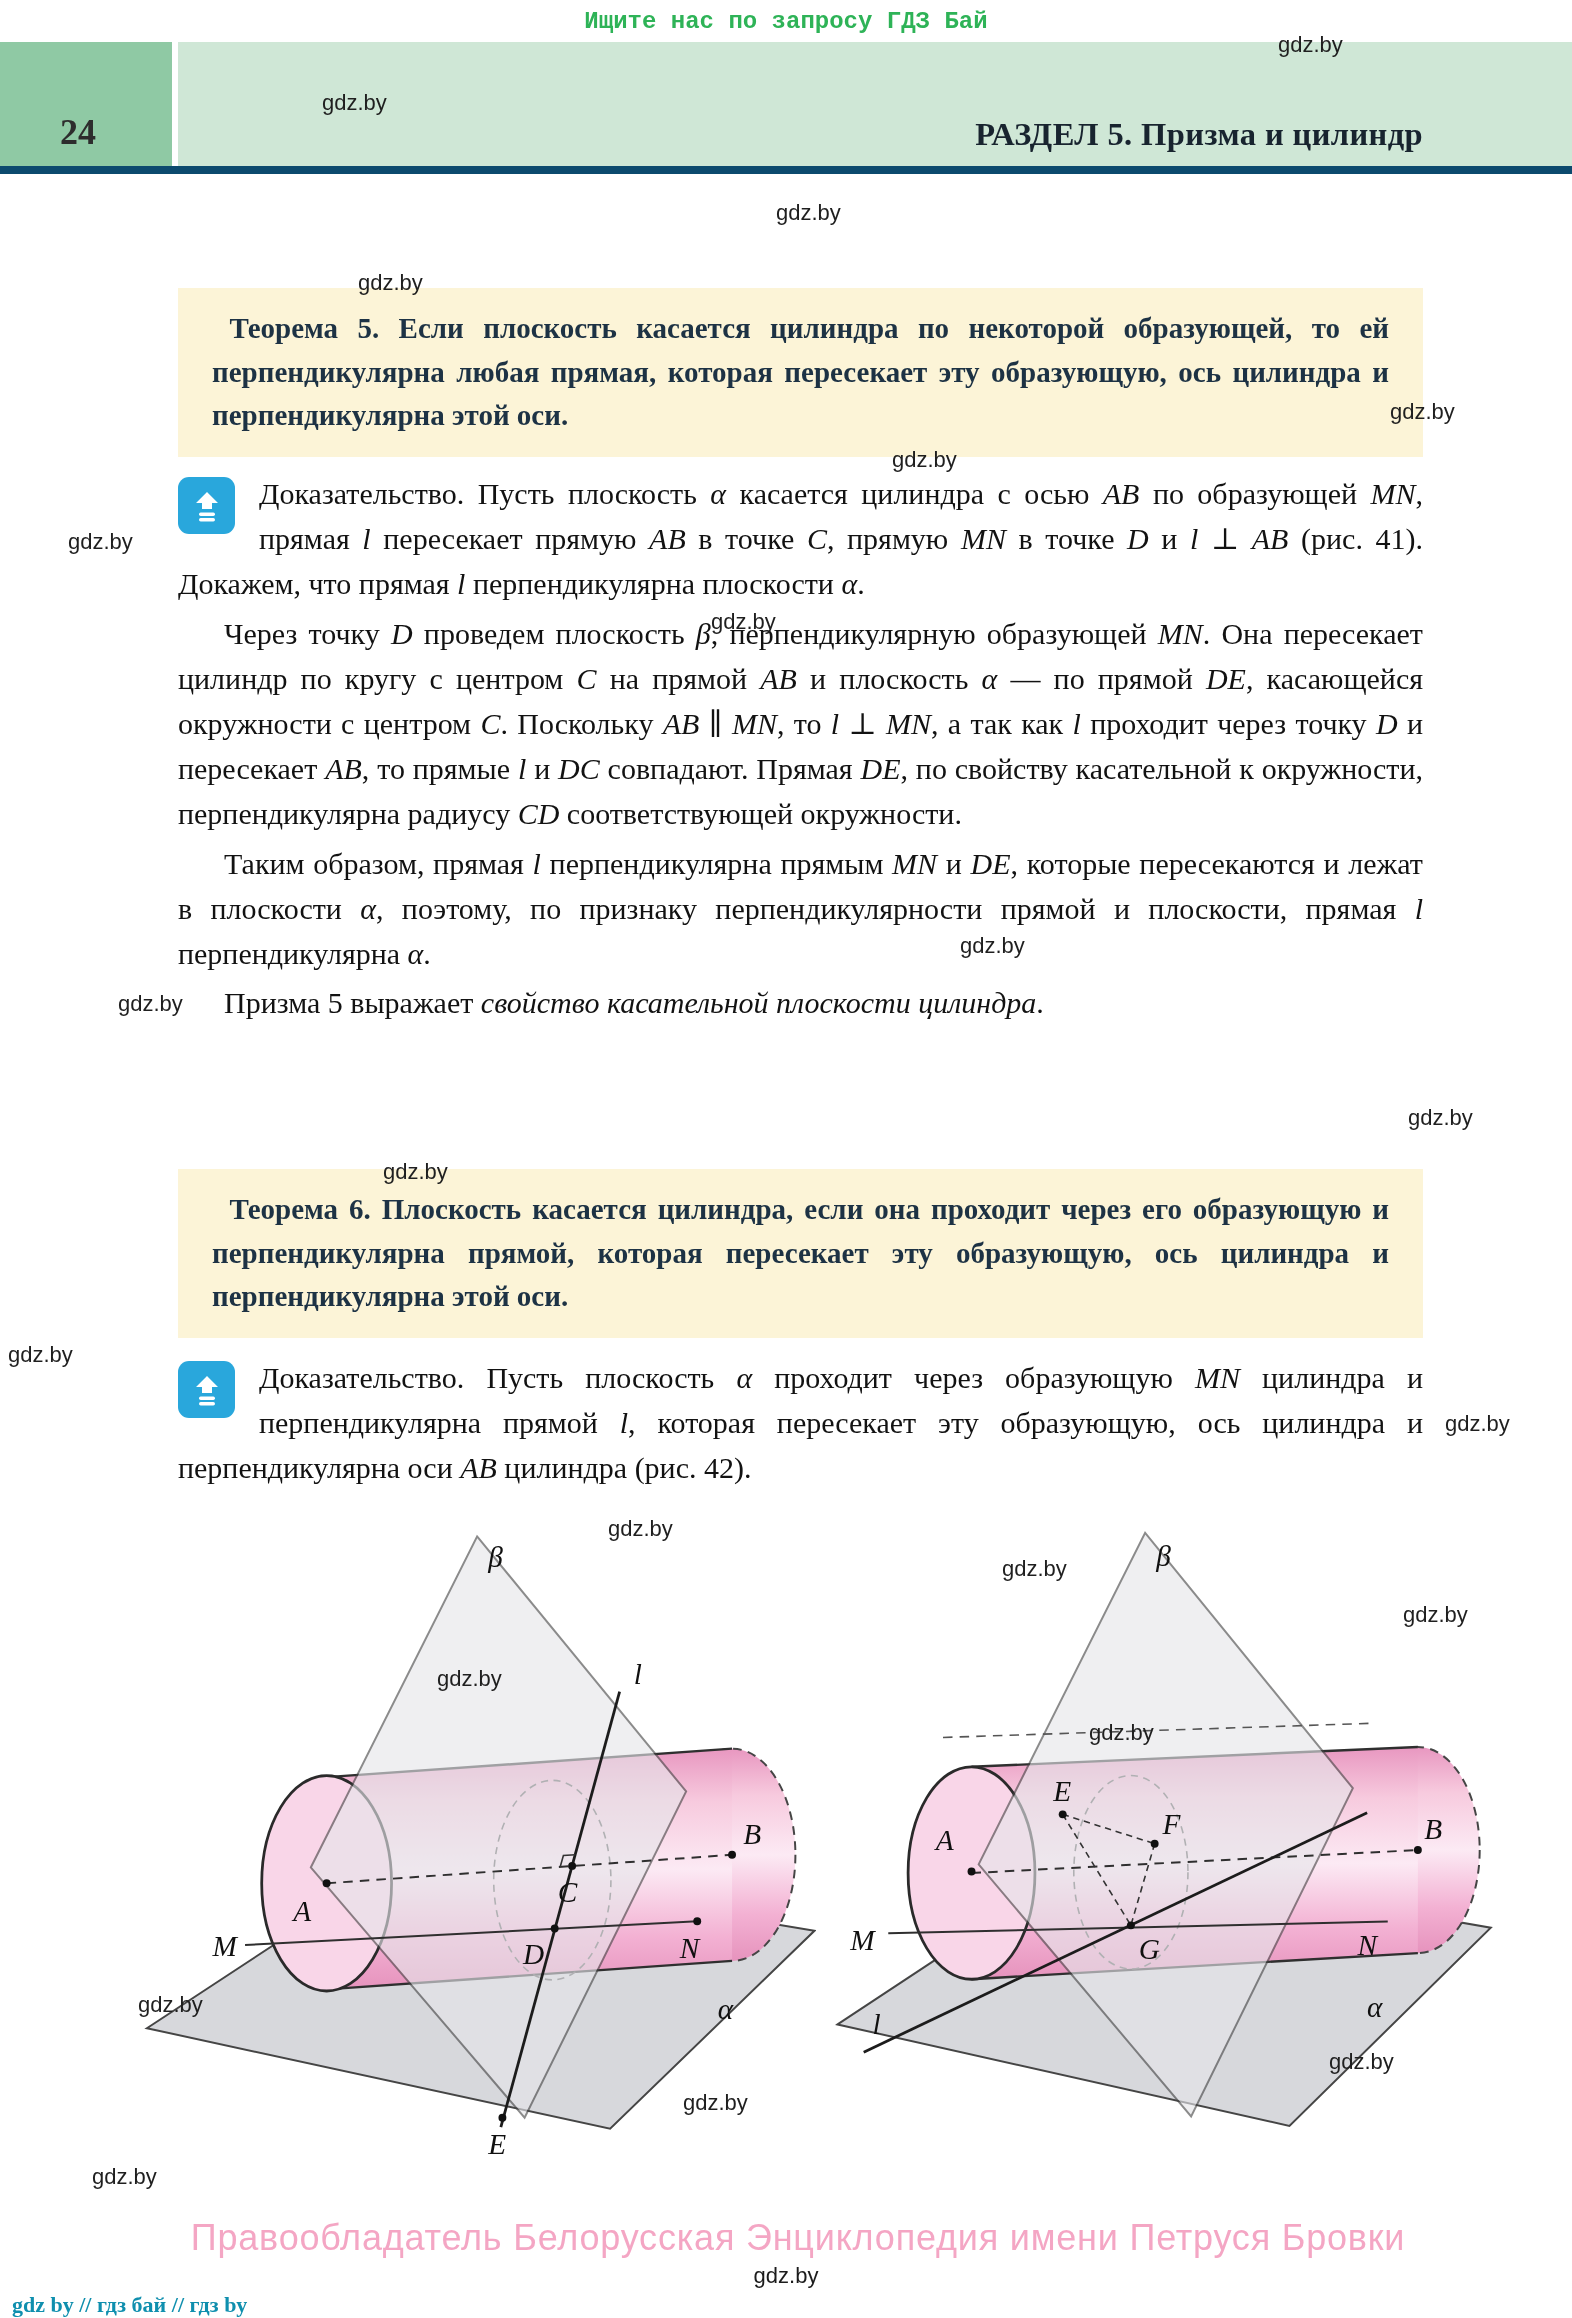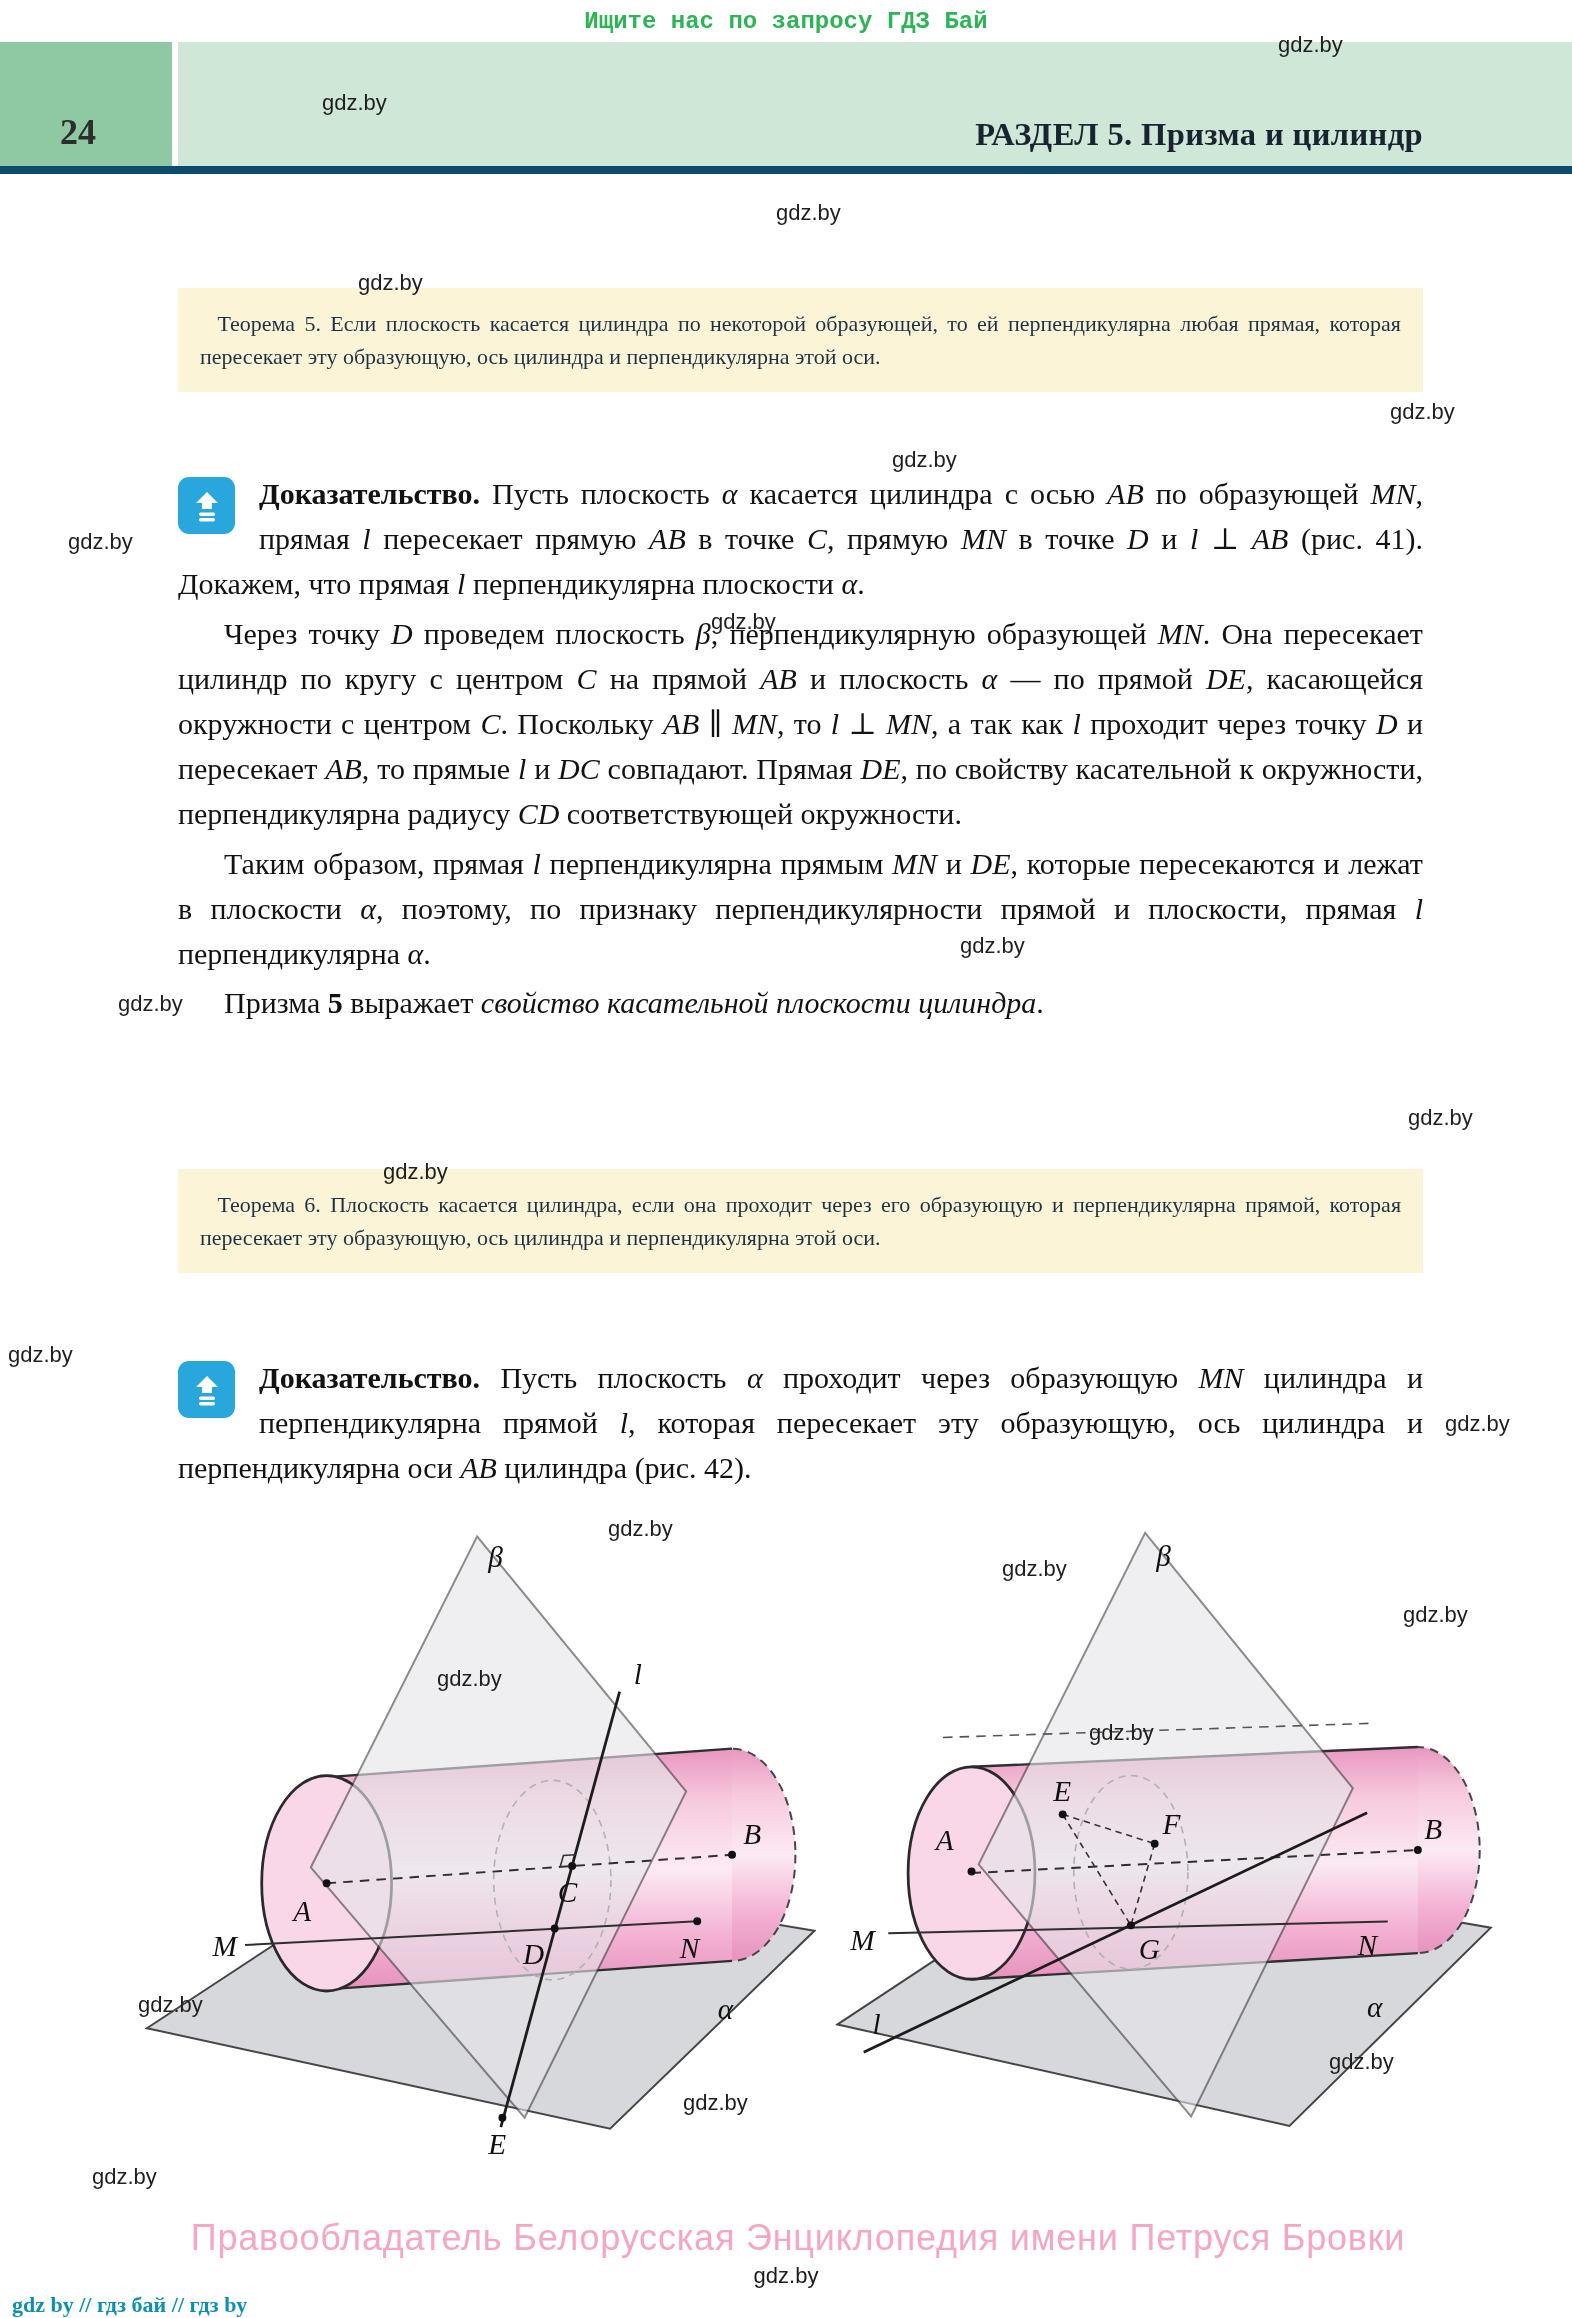--- a/index.html
+++ b/index.html
@@ -12,33 +12,33 @@
 
   .header{position:absolute;top:42px;left:0;width:100%;height:132px;
     background:var(--c-hdrright,#cfe7d6);border-bottom:8px solid #0c4a6e}
   .header-left{position:absolute;left:0;top:0;width:178px;height:100%;
     background:var(--c-hdrleft,#8fc9a4);border-right:6.3px solid #fff}
   .page-num{position:absolute;left:60px;bottom:12.7px;font-weight:bold;font-size:36px;color:#2d2d2d}
   .section-title{position:absolute;right:149px;bottom:12.7px;font-weight:bold;font-size:32.5px;
     color:#18242f;letter-spacing:0.4px}
 
   .theorem{position:absolute;left:178px;width:1245px;background:var(--c-theorembg,#fcf4d7);
-    padding:19px 22px;font-weight:normal;font-size:22px;line-height:1.5;
+    padding:19px 34px;font-weight:bold;font-size:29px;line-height:1.5;
     color:var(--c-theoremtext,#1d3244);text-align:justify}
   .theorem p{text-indent:17.4px}
   #theorem5{top:288px}
   #theorem6{top:1169px}
 
   .proof{position:absolute;left:178px;width:1245px;font-size:30px;line-height:45px;
     color:#121212;text-align:justify}
   #proof1{top:471px}
   #proof2{top:1355px}
   .proof p{margin:0 0 4.8px 0}
   .proof p.indent{text-indent:46px}
-  .rt-b{font-weight:bold}
+  .rt-b{font-weight:normal}
   .rt-i{font-style:italic}
 
   .picon{float:left;width:57px;height:57px;margin:6.3px 24px 8px 0;
     background:var(--c-icon,#29a7dc);border-radius:11px;
     display:flex;align-items:center;justify-content:center}
   .picon svg{width:36px;height:36px}
 
   .figures{position:absolute;top:1525px;left:0;width:100%;height:689px}
   .fig{position:absolute;top:0}
   #fig41{left:135px;width:681px;height:658px}

